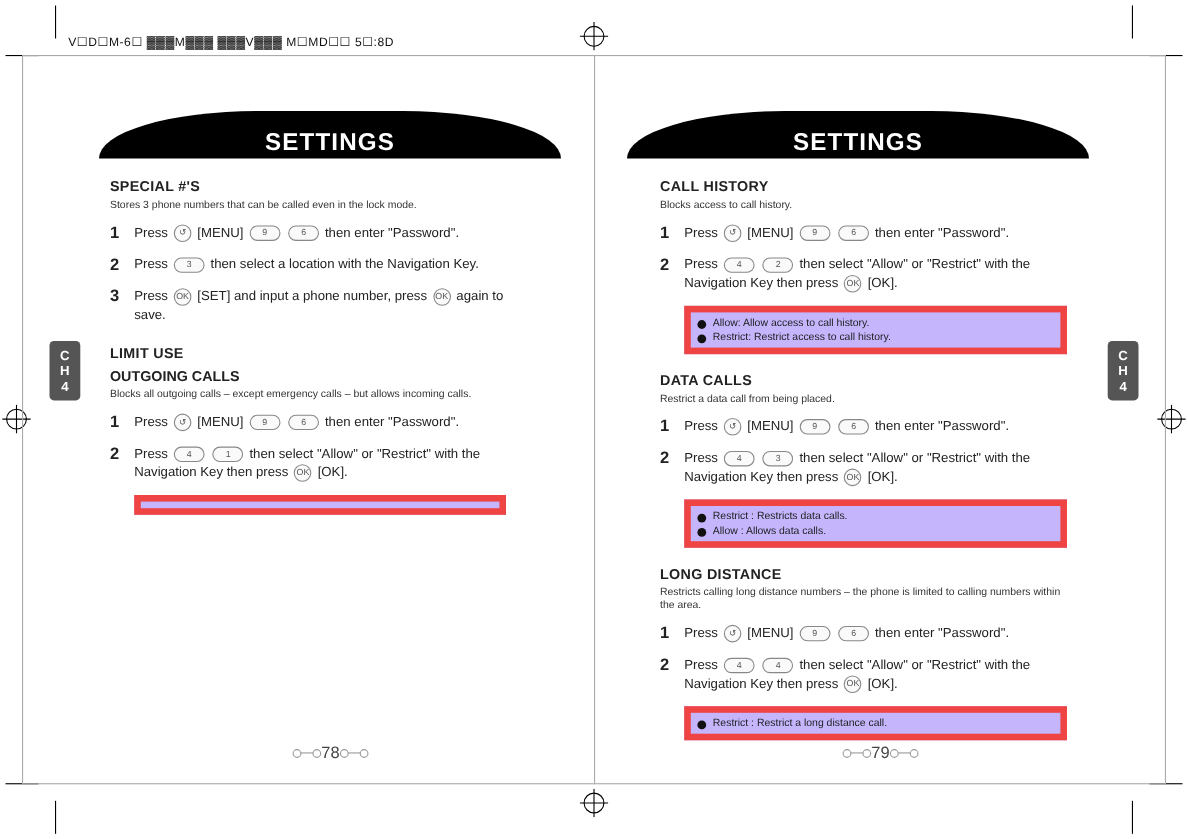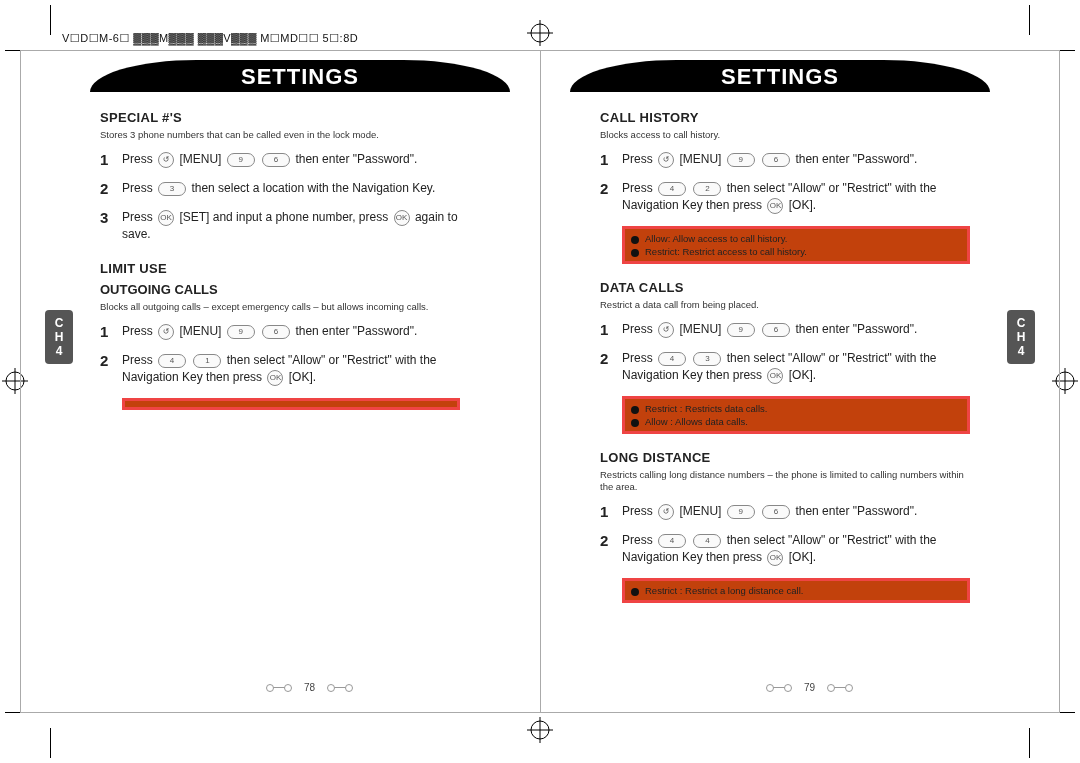--- a/index.html
+++ b/index.html
@@ -38,26 +38,27 @@
   .page {
     position:absolute;
     top:60px;
     width:460px;
   }
   .page.left  { left:50px; }
   .page.right { left:570px; }
 
   .banner {
     position:relative;
-    height:32px;
+    height:43px;
     margin-left:30px;
     margin-right:0;
     border-radius: 160px 160px 0 0 / 48px 48px 0 0;
     background:#000;
     overflow:hidden;
+    margin-top:41px;
   }
   .page.left .banner { margin-left:40px; margin-right:0; }
   .page.right .banner { margin-left:0; margin-right:40px; }
   .banner span {
     position:absolute; left:0; right:0; bottom:2px;
     text-align:center;
     color:#fff; font-weight:bold;
     font-size:22px; letter-spacing:1px;
   }
 
@@ -122,22 +123,22 @@
     color:#555;
   }
   .key.round {
     width:14px; min-width:14px; height:14px; border-radius:50%;
     line-height:14px; padding:0;
     font-size:8px;
   }
 
   .infobox {
     margin:4px 0 8px 22px;
-    border:3px solid #ef4444;
-    background:#c2410c;
+    border:6px solid #ef4444;
+    background:#c4b5fd;
     font-size:9.5px;
     padding:3px 4px;
   }
   .infobox .row { display:flex; align-items:flex-start; padding:1px 0; }
   .infobox .dot {
     width:8px; height:8px; border-radius:50%;
     background:#111; margin:3px 6px 0 2px; flex:0 0 auto;
   }
 
   .note {
@@ -156,22 +157,22 @@
     position:absolute; left:2px; top:-1px;
     width:32px; height:32px; border-radius:50%;
     background:#fff; border:1px solid #888;
     display:flex; align-items:center; justify-content:center;
     font-size:8px; font-weight:bold; font-style:normal;
     color:#555;
   }
 
   .page-num {
     position:absolute; bottom:70px;
-    font-size:10px; color:#444;
-    display:flex; align-items:center; gap:16px;
+    font-size:15px; color:#444;
+    display:flex; align-items:center; gap:4px;
   }
   .pn-orn {
     display:inline-block; width:18px; height:1px;
     background:#999; position:relative;
   }
   .pn-orn:before, .pn-orn:after {
     content:""; position:absolute; top:-3px;
     width:6px; height:6px; border-radius:50%;
     border:1px solid #999; background:#fff;
   }

